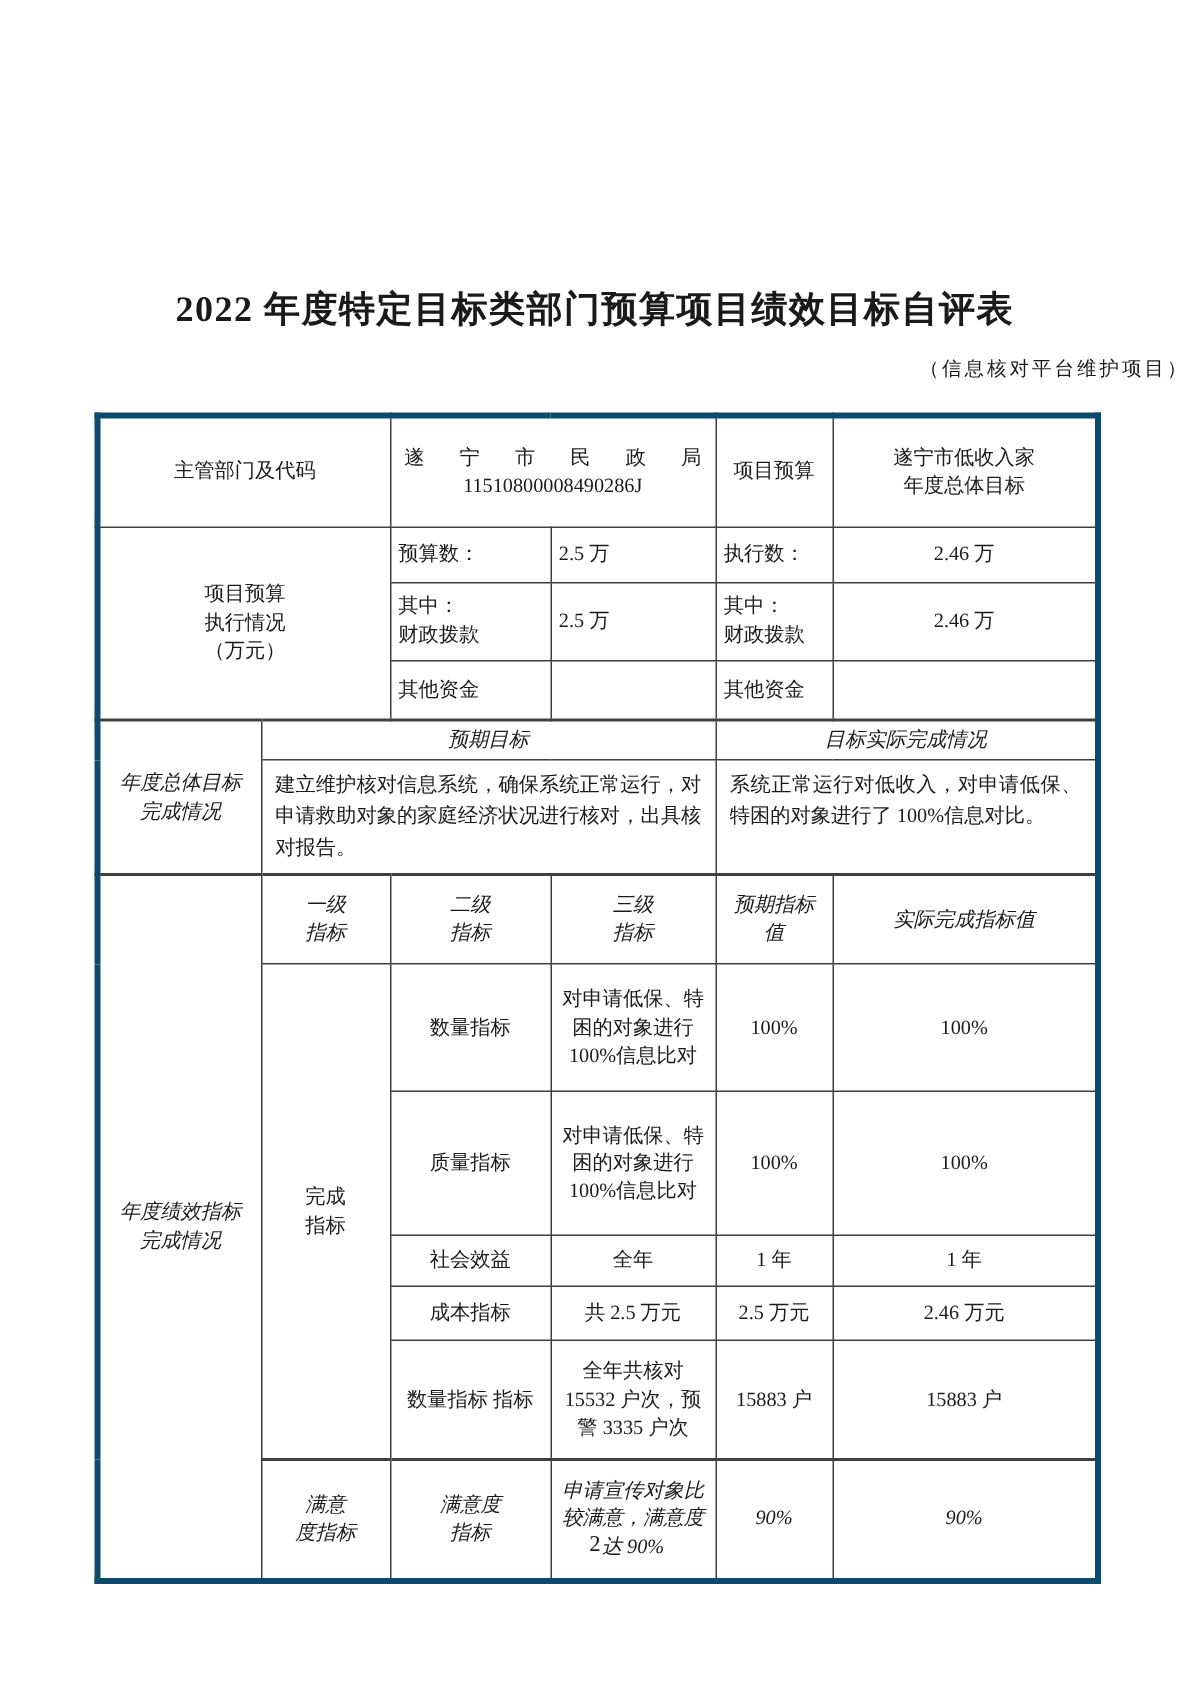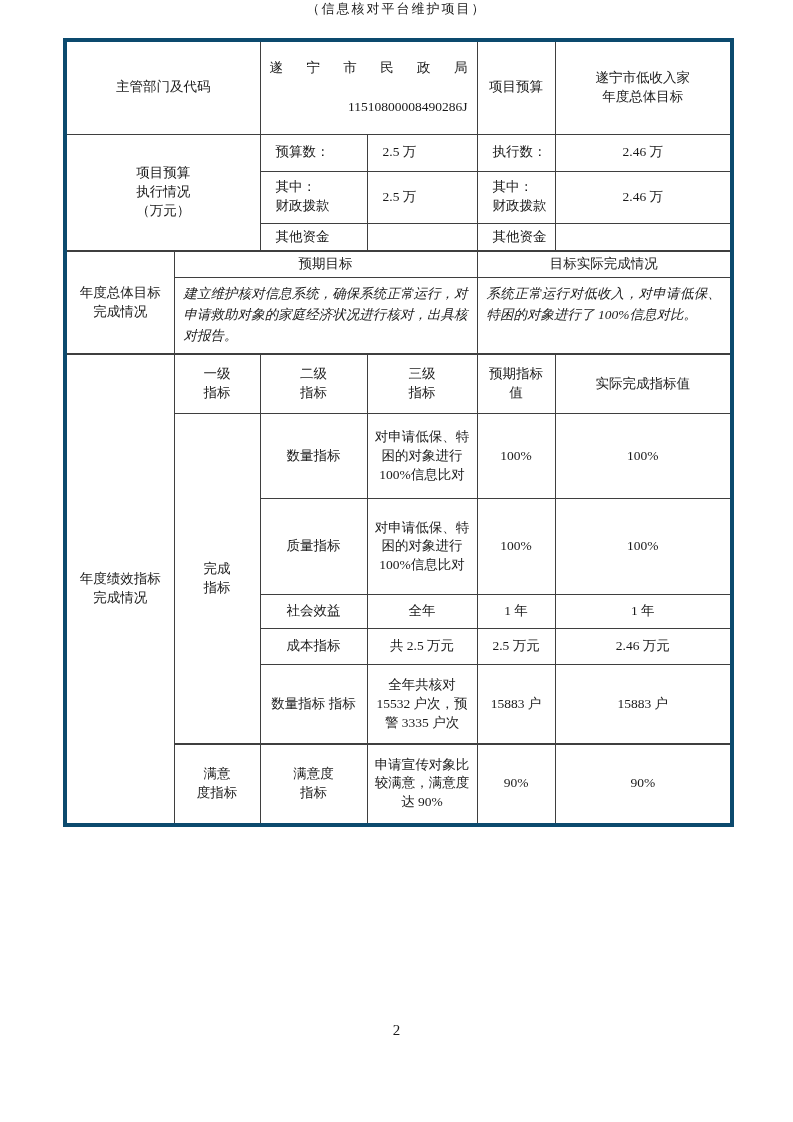--- a/index.html
+++ b/index.html
@@ -14,72 +14,73 @@
     overflow: hidden;
   }
   .doc-title {
     padding-top: 190px;
     text-align: center;
     font-size: 24px;
     font-weight: bold;
     letter-spacing: 1px;
   }
   .doc-subtitle {
-    text-align: center;
+    margin-top: 15px;
+    text-align: right;
     font-size: 13px;
     letter-spacing: 2px;
   }
   table.main {
     border-collapse: collapse;
     table-layout: fixed;
     width: 667px;
     margin-left: 63px;
     margin-top: 20px;
     border: 4px solid #0c4a6e;
   }
   td {
     border: 1px solid #3f3f3f;
     font-size: 13.5px;
     line-height: 1.4;
     padding: 3px 6px;
     vertical-align: middle;
     overflow: hidden;
   }
-  tr.sec > td { border-top-width: 2px; }
+  tr.sec > td { border-top-width: 2px; font-style: italic; }
   .c { text-align: center; }
-  .l { text-align: left; padding-left: 15px; }
+  .l { text-align: left; padding-left: 5px; }
   .pre { white-space: pre-line; }
   .goal-text {
     text-align: justify;
     vertical-align: top;
     padding: 6px 9px;
     line-height: 1.55;
-    font-style: italic;
   }
   .dept-cell { padding: 17px 9px; }
   .justify-line {
     display: block;
     text-align: justify;
     text-align-last: justify;
   }
-  .code-line { display: block; text-align: right; margin-top: 20px; }
+  .code-line { display: block; text-align: center; }
   .page-number {
     position: absolute;
     left: 0;
     right: 0;
     top: 1022px;
     text-align: center;
     font-size: 15px;
   }
 </style>
 </head>
 <body>
 
 <div class="page">
 
+  <div class="doc-title">2022 年度特定目标类部门预算项目绩效目标自评表</div>
   <div class="doc-subtitle">（信息核对平台维护项目）</div>
 
   <table class="main">
     <colgroup>
       <col style="width:109px">
       <col style="width:86px">
       <col style="width:107px">
       <col style="width:110px">
       <col style="width:78px">
       <col style="width:177px">
@@ -109,21 +110,21 @@
 
       <tr style="height:52px">
         <td class="l pre">其中：
 财政拨款</td>
         <td class="l">2.5 万</td>
         <td class="l pre">其中：
 财政拨款</td>
         <td class="c">2.46 万</td>
       </tr>
 
-      <tr style="height:28px">
+      <tr style="height:40px">
         <td class="l">其他资金</td>
         <td class="l"></td>
         <td class="l">其他资金</td>
         <td class="c"></td>
       </tr>
 
       <tr class="sec" style="height:25px">
         <td rowspan="2" class="c pre">年度总体目标
 完成情况</td>
         <td colspan="3" class="c">预期目标</td>

